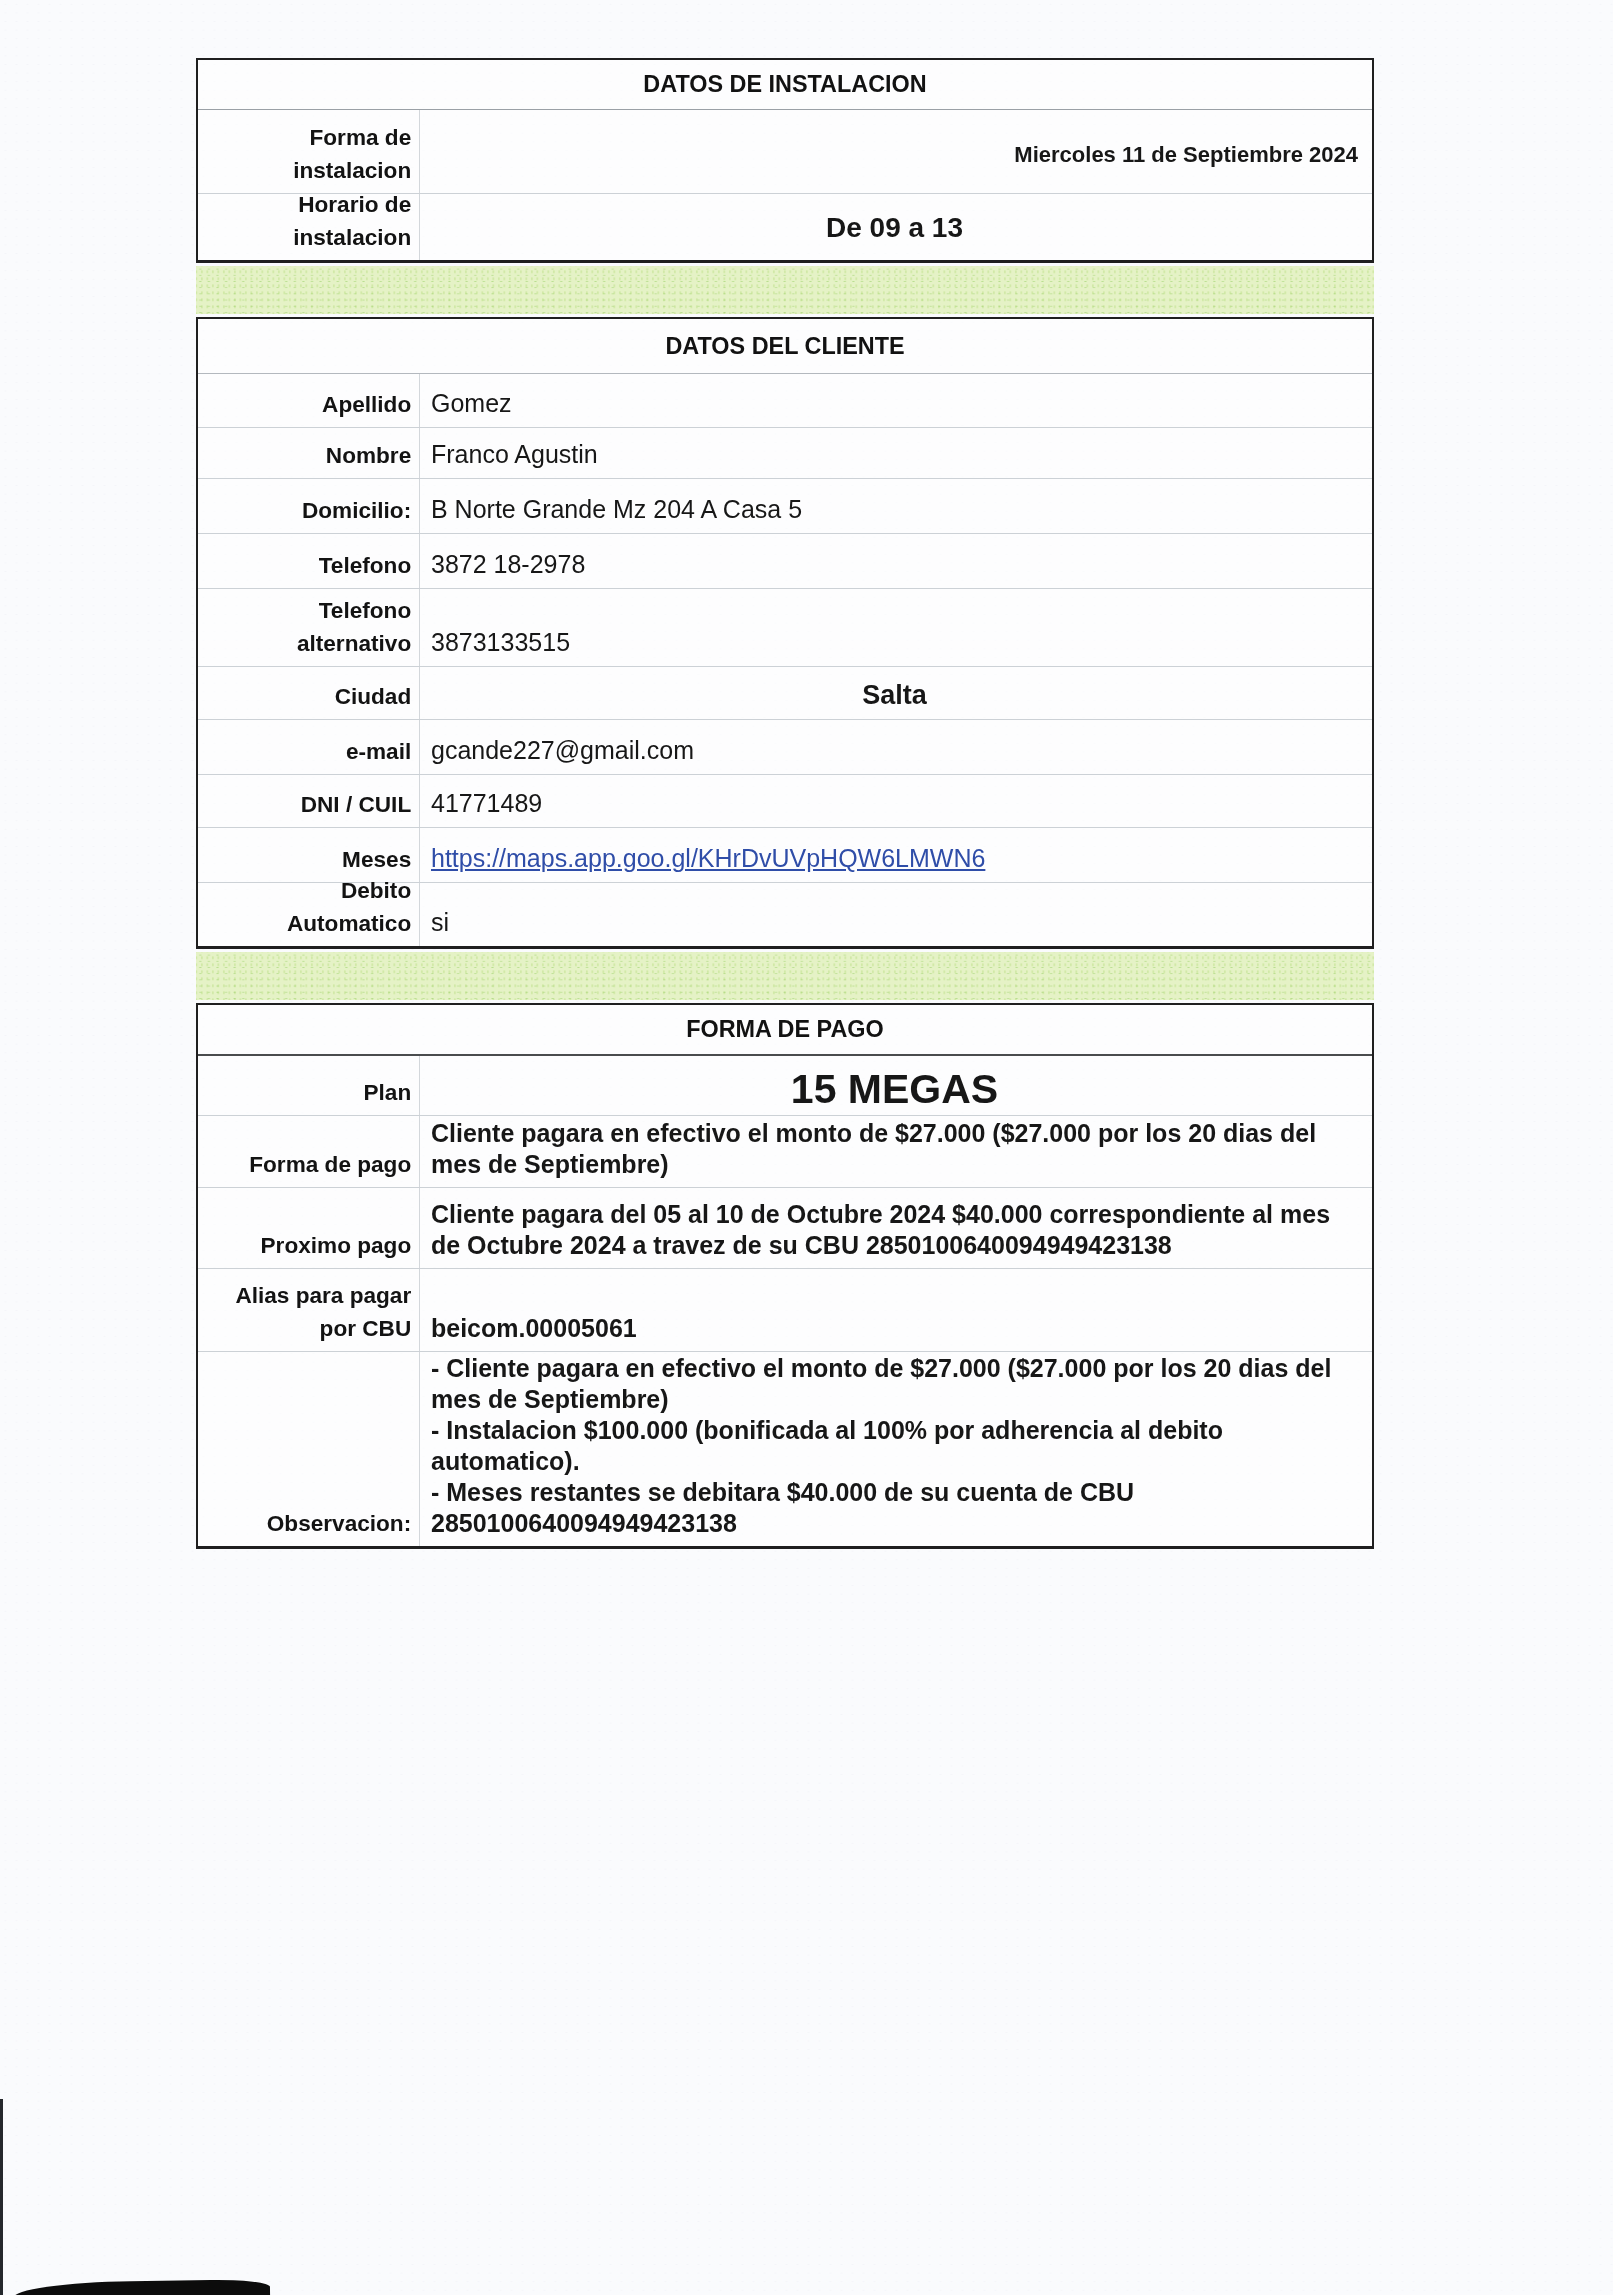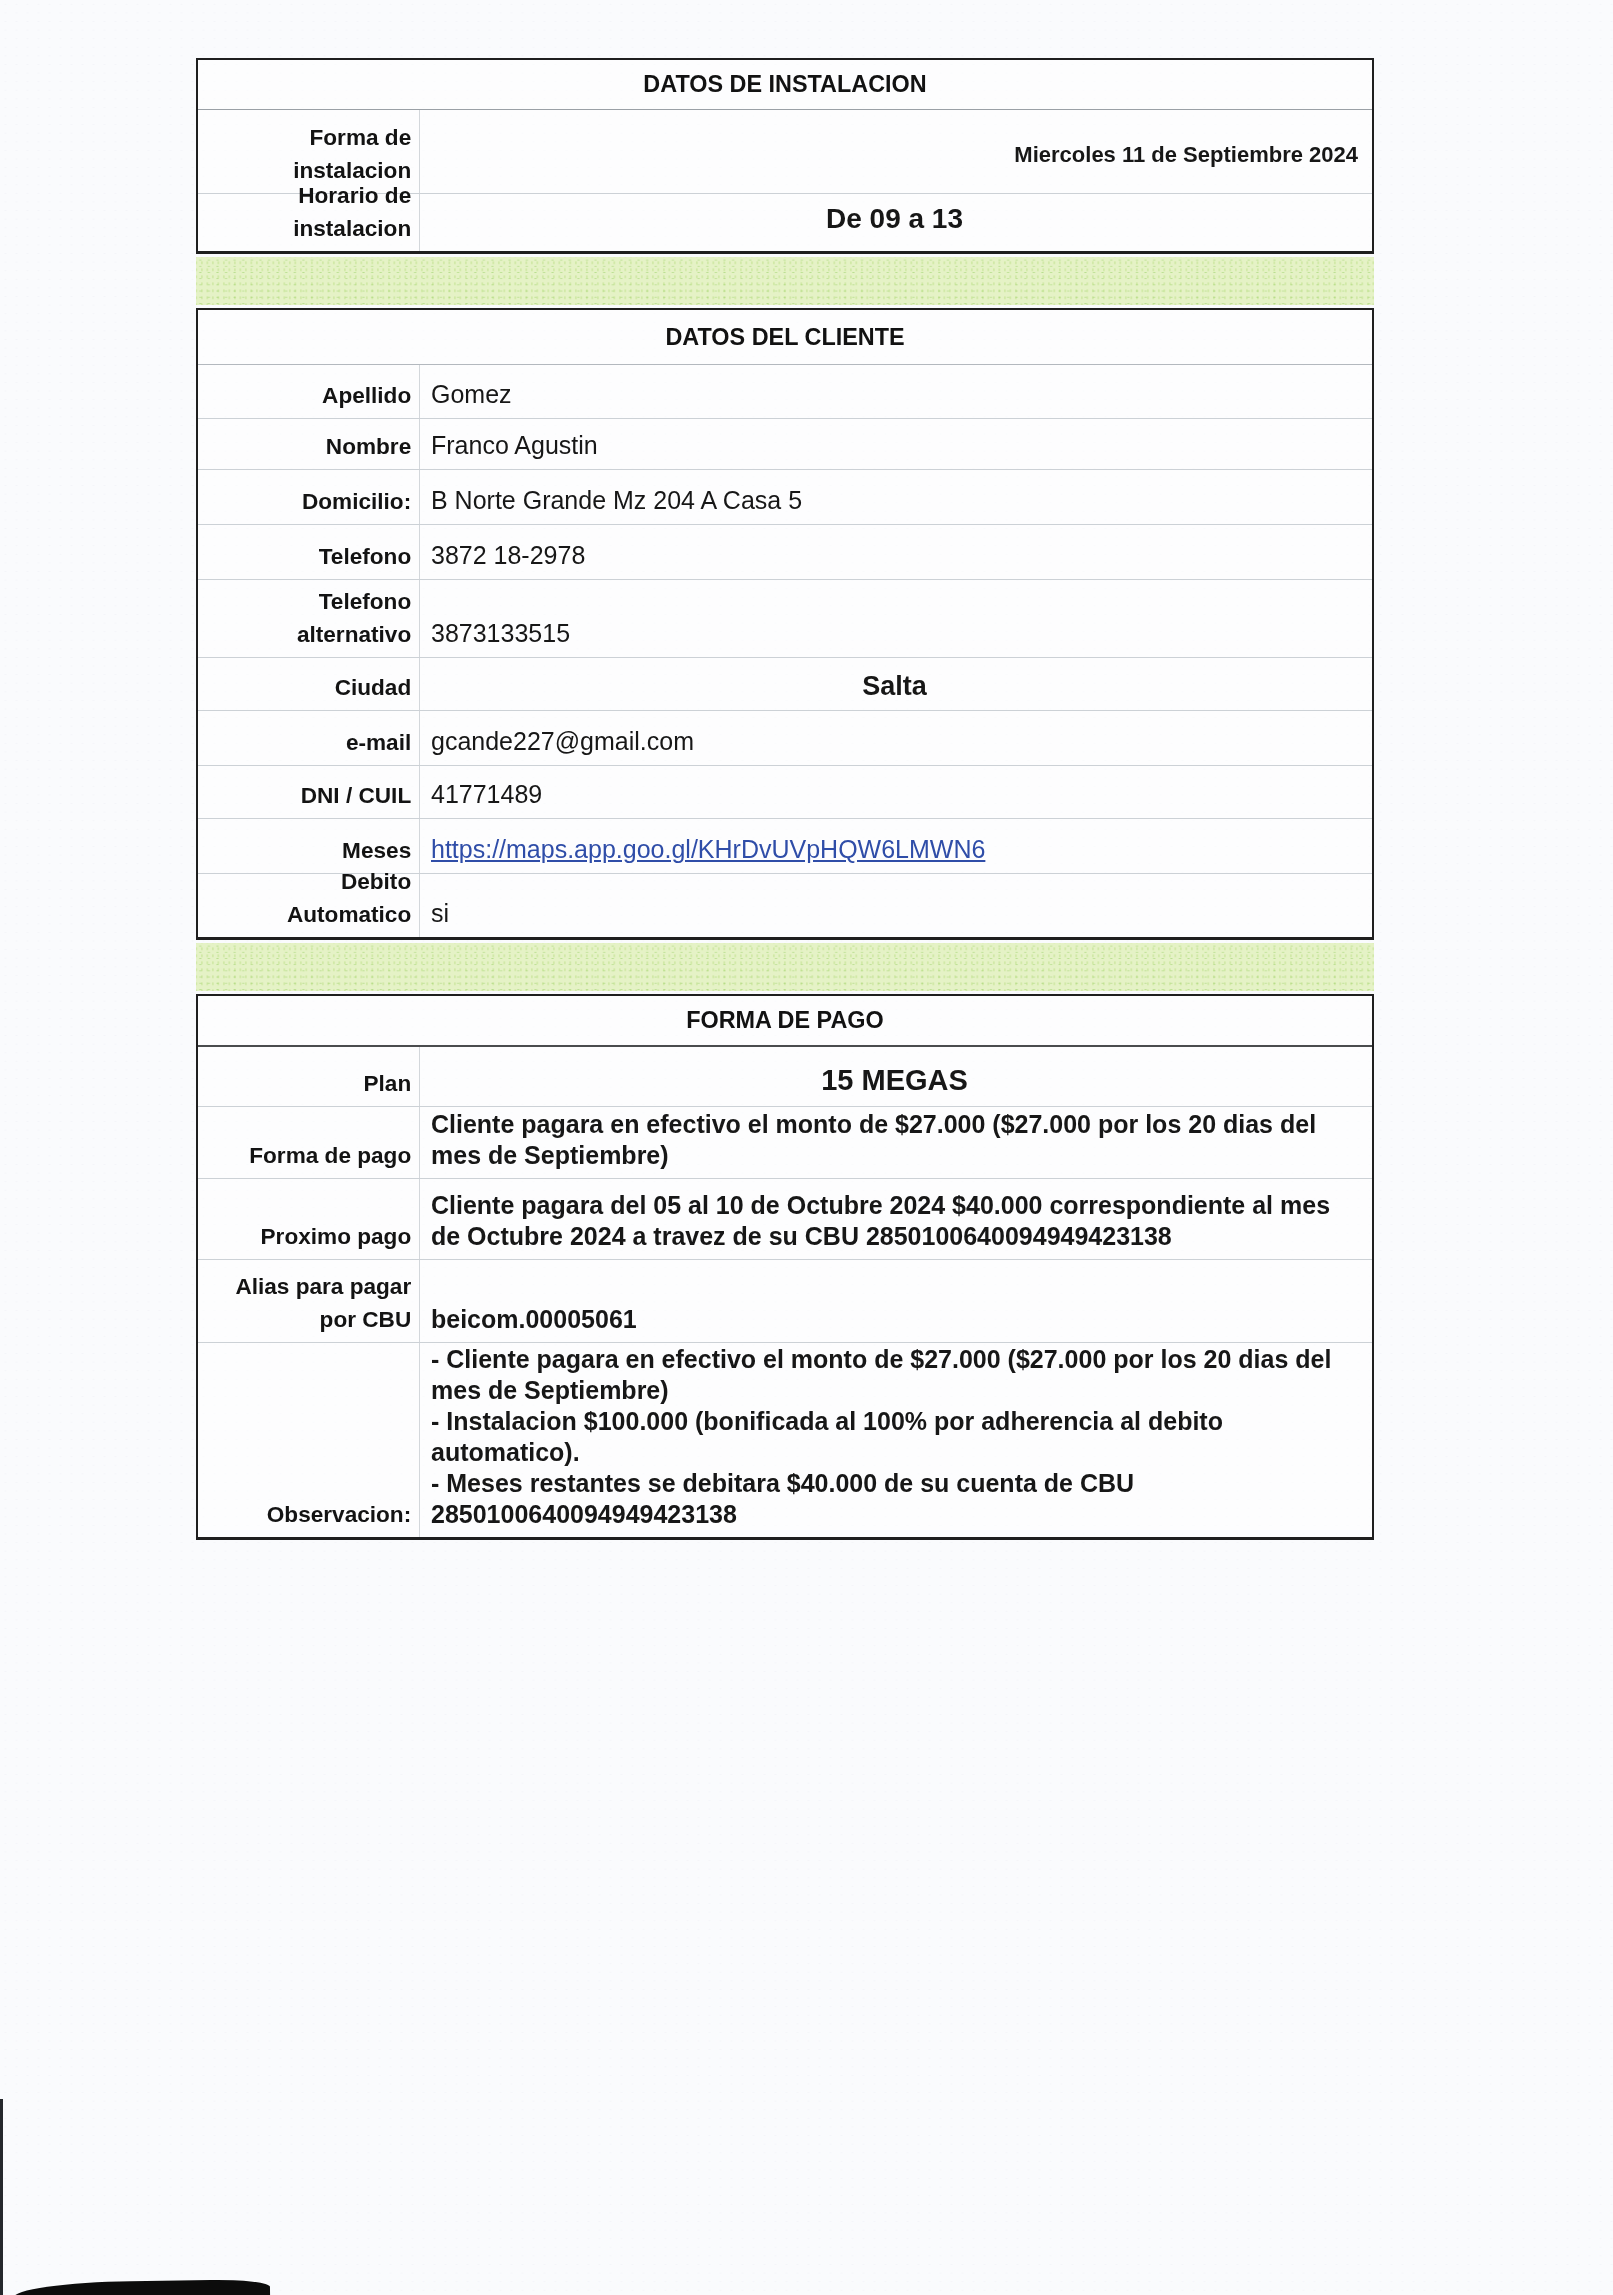--- a/index.html
+++ b/index.html
@@ -45,21 +45,21 @@
   .cell-value {
     flex: 1; display: flex; align-items: flex-end;
     padding: 0 14px 7.8px 11px;
     font-size: 25px; line-height: 31px; color: #171717;
   }
   .center { justify-content: center; text-align: center; }
 
   .v-date  { font-weight: 700; font-size: 22px; line-height: 36px; padding-bottom: 20px; justify-content: flex-end; }
   .v-time  { font-weight: 700; font-size: 28px; line-height: 33px; padding-bottom: 15.6px; }
   .v-salta { font-weight: 700; font-size: 27px; }
-  .v-plan  { font-weight: 700; font-size: 29px; line-height: 39px; padding-bottom: 6.2px; }
+  .v-plan  { font-weight: 700; font-size: 41px; line-height: 39px; padding-bottom: 6.2px; }
   .v-para  { font-weight: 700; }
   .v-obs   { font-weight: 700; white-space: pre-line; }
   .link-text { color: #2f4da8; text-decoration: underline; cursor: pointer; }
 
   .gbar {
     height: 48px; margin: 3.1px 0;
     background-color: #e5f2c6;
     background-image:
       radial-gradient(rgba(110,190,50,0.38) 0.8px, transparent 1.2px),
       radial-gradient(rgba(160,210,90,0.30) 0.8px, transparent 1.4px);
@@ -87,21 +87,21 @@
     <div class="thead">DATOS DE INSTALACION</div>
     <div class="row" style="height:83px">
       <div class="cell-label">
         <span>Forma de</span>
         <span>instalacion</span>
       </div>
       <div class="cell-value center v-date">
         <span>Miercoles 11 de Septiembre 2024</span>
       </div>
     </div>
-    <div class="row" style="height:58px">
+    <div class="row" style="height:67px">
       <div class="cell-label">
         <span>Horario de</span>
         <span>instalacion</span>
       </div>
       <div class="cell-value center v-time">
         <span>De 09 a 13</span>
       </div>
     </div>
   </div>
 

